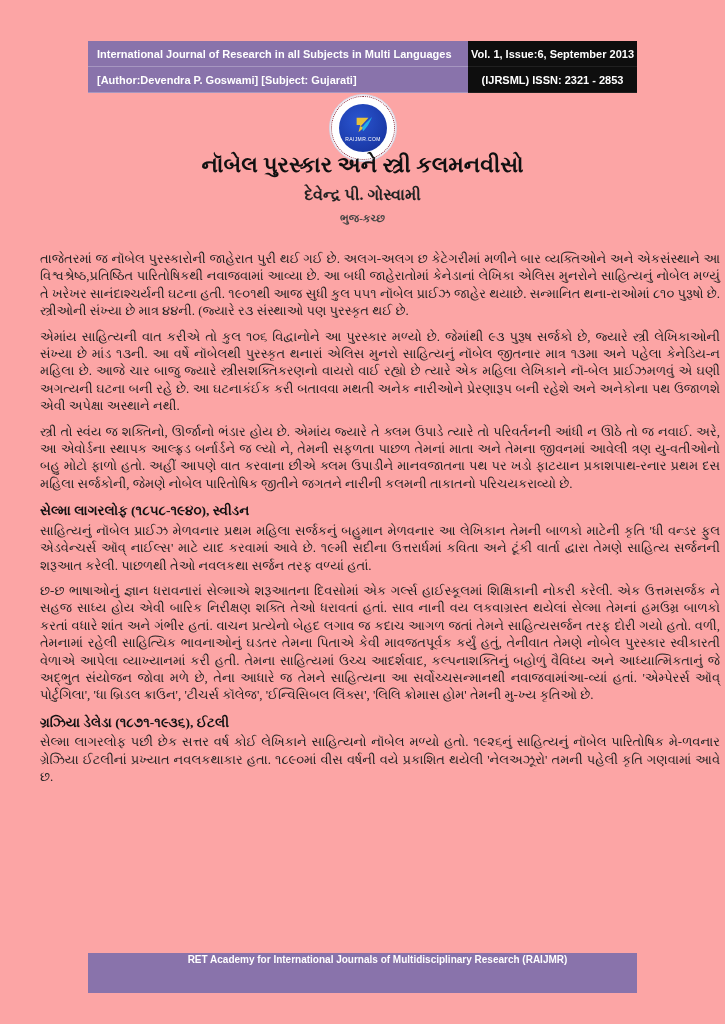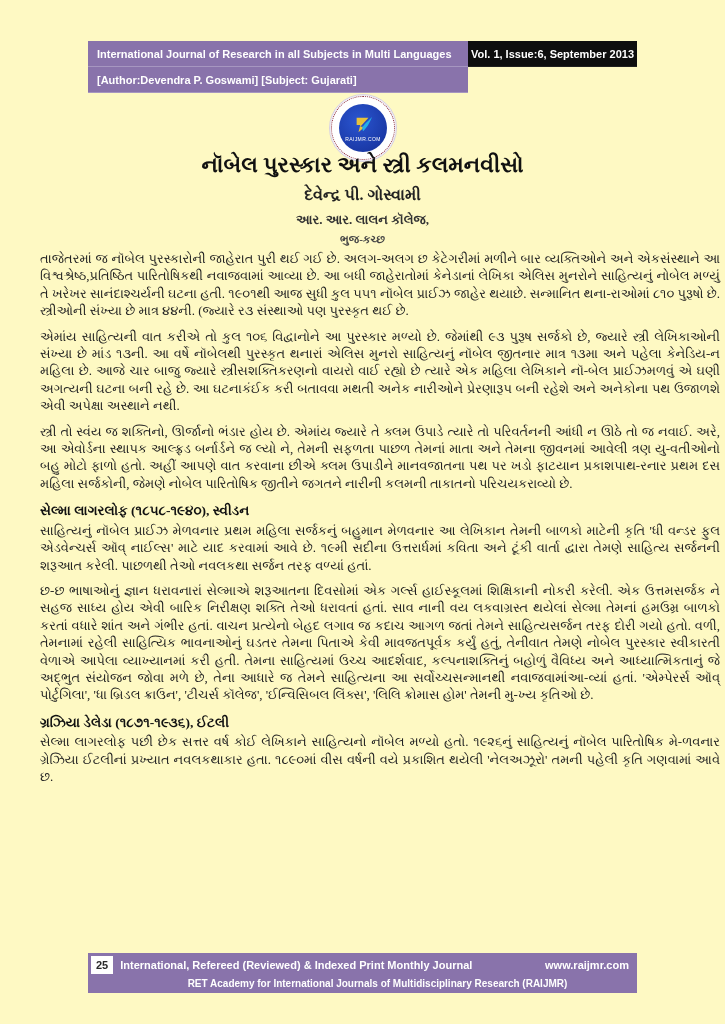--- a/index.html
+++ b/index.html
@@ -1,21 +1,21 @@
 <!DOCTYPE html>
 <html><head>
 <meta charset="utf-8">
 <style>
   html,body{margin:0;padding:0;}
   body{
     width:725px;height:1024px;background:#ffffff;
     font-family:"Liberation Serif","DejaVu Serif",serif;
     color:#1d1d1d;
   }
-  .page{position:relative;width:725px;height:1024px;background:#fef9c3;overflow:hidden;}
+  .page{position:relative;width:725px;height:1024px;background:#fca5a5;overflow:hidden;}
 
   
   .header-band{
     position:absolute;left:88px;top:41px;width:549px;height:52px;
     display:grid;grid-template-columns:380px 169px;grid-template-rows:26px 26px;
     font-family:"Liberation Sans","DejaVu Sans",sans-serif;
     font-size:11px;font-weight:bold;color:#ffffff;
   }
   .hcell{white-space:nowrap;overflow:hidden;line-height:26px;}
   .hl{background:#8973ab;padding-left:9px;border-bottom:1px solid rgba(255,255,255,0.25);box-sizing:border-box;}
@@ -80,54 +80,49 @@
 </style>
 </head>
 <body>
 
 <div class="page">
 
   <div class="header-band">
     <div class="hcell hl">International Journal of Research in all Subjects in Multi Languages</div>
     <div class="hcell hr">Vol. 1, Issue:6, September 2013</div>
     <div class="hcell hl">[Author:Devendra P. Goswami] [Subject: Gujarati]</div>
+    <div class="hcell hr">(IJRSML)  ISSN: 2321 - 2853</div>
   </div>
 
   <div class="logo">
     <div class="logo-ring">
       <div class="logo-inner">
         <svg width="22" height="20" viewBox="0 0 24 22">
           <path d="M5 3 L18 3 L9 13 L14 13 L7 19 L9 11 L5 11 Z" fill="#e8c23a"></path>
           <path d="M11 14 C15 8 20 5 22 2 C19 10 16 14 12 18 Z" fill="#23b0e8"></path>
         </svg>
         <div class="logo-text">RAIJMR.COM</div>
       </div>
     </div>
   </div>
 
   <div class="title-block">
     <div class="article-title">નૉબેલ પુરસ્કાર અને સ્ત્રી કલમનવીસો</div>
     <div class="article-author">દેવેન્દ્ર પી. ગોસ્વામી</div>
-    <div class="article-affiliation">આર. આર. લાલન કૉલેજ,</div>
     <div class="article-city">ભુજ-કચ્છ</div>
   </div>
 
   <div class="body-text">
     <p>તાજેતરમાં જ નૉબેલ પુરસ્કારોની જાહેરાત પુરી થઈ ગઈ છે. અલગ-અલગ છ કેટેગરીમાં મળીને બાર વ્યક્તિઓને અને એકસંસ્થાને આ વિશ્વશ્રેષ્ઠ,પ્રતિષ્ઠિત પારિતોષિકથી નવાજવામાં આવ્યા છે. આ બધી જાહેરાતોમાં કેનેડાનાં લેખિકા એલિસ મુનરોને સાહિત્યનું નોબેલ મળ્યું તે ખરેખર સાનંદાશ્ચર્યની ઘટના હતી. ૧૯૦૧થી આજ સુધી કુલ ૫૫૧ નૉબેલ પ્રાઈઝ જાહેર થયાછે. સન્માનિત થના-રાઓમાં ૮૧૦ પુરૂષો છે. સ્ત્રીઓની સંખ્યા છે માત્ર ૪૪ની. (જ્યારે ર૩ સંસ્થાઓ પણ પુરસ્કૃત થઈ છે.</p>
     <p>એમાંય સાહિત્યની વાત કરીએ તો કુલ ૧૦૬ વિદ્વાનોને આ પુરસ્કાર મળ્યો છે. જેમાંથી ૯૩ પુરૂષ સર્જકો છે,  જ્યારે સ્ત્રી લેખિકાઓની સંખ્યા છે માંડ ૧૩ની. આ વર્ષે નૉબેલથી પુરસ્કૃત થનારાં એલિસ મુનરો સાહિત્યનું નૉબેલ જીતનાર માત્ર ૧૩મા અને પહેલા કેનેડિય-ન મહિલા છે. આજે ચાર બાજુ જ્યારે સ્ત્રીસશક્તિકરણનો વાયરો વાઈ રહ્યો છે ત્યારે એક મહિલા લેખિકાને નૉ-બેલ  પ્રાઈઝમળવું એ ઘણી  અગત્યની ઘટના બની રહે છે. આ ઘટનાકંઈક કરી બતાવવા મથતી અનેક નારીઓને પ્રેરણારૂપ બની રહેશે અને અનેકોના પથ ઉજાળશે એવી અપેક્ષા અસ્થાને નથી.</p>
     <p>સ્ત્રી તો સ્વંય જ શક્તિનો, ઊર્જાનો ભંડાર હોય છે. એમાંય જ્યારે તે ક્લમ ઉપાડે ત્યારે તો પરિવર્તનની આંધી ન ઊઠે તો જ નવાઈ. અરે, આ એવોર્ડના સ્થાપક આલ્ફ્રડ બર્નાર્ડને જ લ્યો ને, તેમની સફળતા પાછળ તેમનાં માતા અને તેમના જીવનમાં આવેલી ત્રણ યુ-વતીઓનો બહુ  મોટો ફાળો હતો. અહીં આપણે વાત કરવાના છીએ ક્લમ ઉપાડીને માનવજાતના પથ પર ખડો ફાટયાન પ્રકાશપાથ-રનાર પ્રથમ દસ મહિલા સર્જકોની, જેમણે  નોબેલ પારિતોષિક જીતીને જગતને નારીની કલમની તાકાતનો પરિચયકરાવ્યો છે.</p>
     <h2>સેલ્મા લાગરલોફ (૧૮૫૮-૧૯૪૦), સ્વીડન</h2>
     <p>સાહિત્યનું નૉબેલ પ્રાઈઝ મેળવનાર પ્રથમ મહિલા સર્જકનું બહુમાન મેળવનાર આ લેખિકાન તેમની બાળકો માટેની  કૃતિ 'ધી વન્ડર ફુલ એડવેન્ચર્સ ઑવ્ નાઈલ્સ' માટે યાદ કરવામાં આવે છે. ૧૯મી સદીના ઉત્તરાર્ધમાં કવિતા અને  ટૂંકી  વાર્તા  દ્વારા  તેમણે સાહિત્ય સર્જનની  શરૂઆત કરેલી. પાછળથી તેઓ નવલકથા સર્જન તરફ વળ્યાં હતાં.</p>
     <p>છ-છ ભાષાઓનું જ્ઞાન ધરાવનારાં સેલ્માએ શરૂઆતના દિવસોમાં એક ગર્લ્સ હાઈસ્કૂલમાં શિક્ષિકાની નોકરી  કરેલી.  એક ઉત્તમસર્જક ને સહજ સાધ્ય હોય એવી બારિક નિરીક્ષણ શક્તિ તેઓ ધરાવતાં હતાં. સાવ નાની વય  લકવાગ્રસ્ત થયેલાં સેલ્મા તેમનાં હમઉમ્ર બાળકો કરતાં વધારે શાંત અને ગંભીર હતાં. વાચન પ્રત્યેનો બેહદ લગાવ જ કદાચ આગળ જતાં તેમને સાહિત્યસર્જન તરફ દોરી  ગયો હતો. વળી, તેમનામાં  રહેલી  સાહિત્યિક ભાવનાઓનું ઘડતર તેમના  પિતાએ કેવી માવજતપૂર્વક કર્યું હતું, તેનીવાત તેમણે નોબેલ પુરસ્કાર સ્વીકારતી વેળાએ આપેલા વ્યાખ્યાનમાં કરી હતી. તેમના સાહિત્યમાં  ઉચ્ચ  આદર્શવાદ, કલ્પનાશક્તિનું  બહોળું  વૈવિધ્ય અને આધ્યાત્મિકતાનું જે અદ્ભુત સંયોજન જોવા મળે છે, તેના આધારે જ તેમને સાહિત્યના આ સર્વોચ્ચસન્માનથી નવાજવામાંઆ-વ્યાં હતાં. 'એમ્પેરર્સ ઑવ્ પોર્ટુગિલા', 'ધા બ્રિડલ ક્રાઉન', 'ટીચર્સ કૉલેજ', 'ઈન્વિસિબલ લિંક્સ', 'લિલિ ક્રોમાસ હોમ' તેમની મુ-ખ્ય કૃતિઓ છે.</p>
     <h2>ગ્રઝિયા ડેલેડા (૧૮૭૧-૧૯૩૬), ઈટલી</h2>
     <p>સેલ્મા લાગરલોફ પછી છેક સત્તર વર્ષ કોઈ લેખિકાને સાહિત્યનો નૉબેલ મળ્યો હતો. ૧૯૨૬નું સાહિત્યનું નૉબેલ પારિતોષિક મે-ળવનાર ગ્રેઝિયા  ઈટલીનાં પ્રખ્યાત નવલકથાકાર હતા. ૧૮૯૦માં વીસ વર્ષની વયે પ્રકાશિત થયેલી 'નેલઅઝૂરો' તમની  પહેલી કૃતિ ગણવામાં આવે છ.</p>
   </div>
 
   <div class="footer-band">
-    <div class="footer-row1">
-      <span class="footer-pageno">25</span>
-      <span class="footer-label">International, Refereed (Reviewed) &amp; Indexed Print Monthly Journal</span>
-      <a class="footer-site" href="#">www.raijmr.com</a>
-    </div>
     <div class="footer-row2">RET Academy for International Journals of Multidisciplinary Research (RAIJMR)</div>
   </div>
 
 </div>
 
 </body></html>

